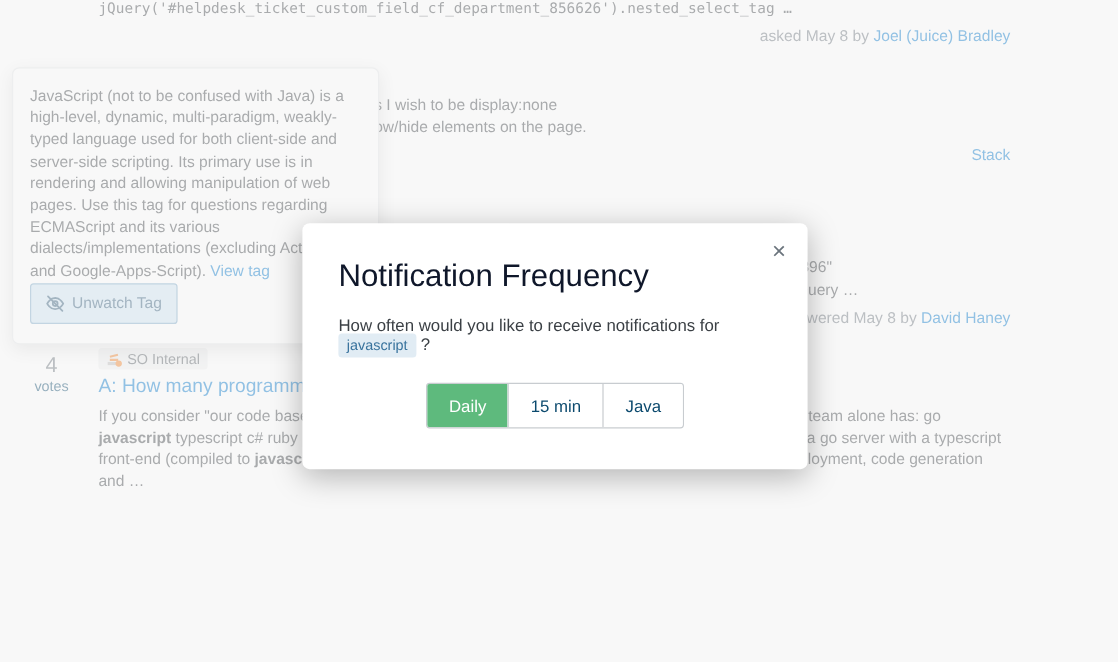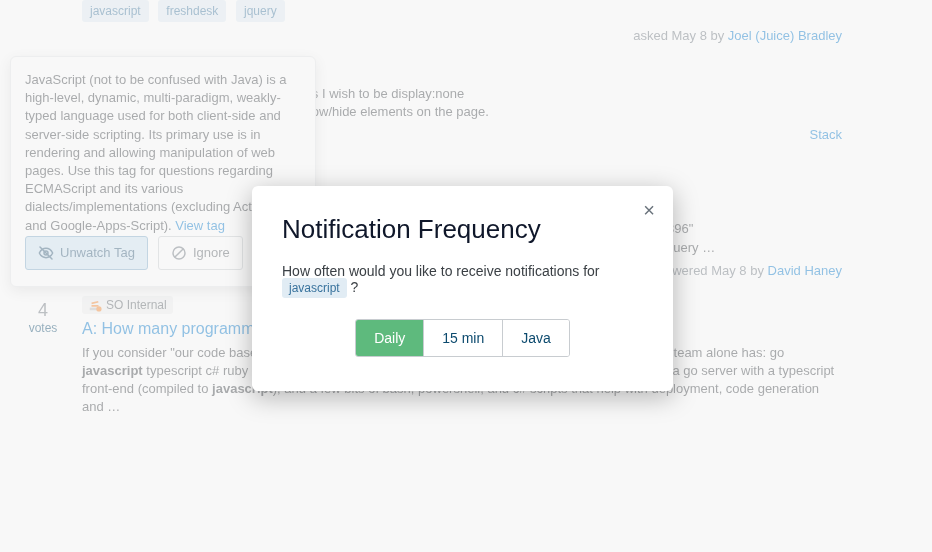--- a/index.html
+++ b/index.html
@@ -196,25 +196,21 @@
   .seg button.active {
     background: #5eba7d;
     color: #fff;
   }
 </style>
 </head>
 <body>
 
 <div class="page">
   <div class="content-col">
-    <div class="tags">
-      <span class="tag">javascript</span>
-      <span class="tag">freshdesk</span>
-      <span class="tag">jquery</span>
-    </div>
+    <div class="snippet">jQuery('#helpdesk_ticket_custom_field_cf_department_856626').nested_select_tag …</div>
     <div class="meta-line">
       <span>asked May 8 by </span><a class="author">Joel (Juice) Bradley</a>
     </div>
 
     <div class="q-title">using instead of .dno?</div>
     <div class="excerpt">
       <span>ss class should I be applying to elements I wish to be display:none</span><br>
       <span>e toggling this class via </span><b>javascript</b><span> to show/hide elements on the page.</span>
     </div>
     <div class="meta-line" style="margin-bottom:6px;">
@@ -270,29 +266,20 @@
     <button class="btn btn-unwatch">
       <span class="ico">
         <svg viewBox="0 0 24 24" fill="none" stroke="#2c5777" stroke-width="2.2" stroke-linecap="round">
           <path d="M2 12s3.5-7 10-7 10 7 10 7-3.5 7-10 7S2 12 2 12z"></path>
           <circle cx="12" cy="12" r="3"></circle>
           <line x1="3" y1="3" x2="21" y2="21"></line>
         </svg>
       </span>
       <span>Unwatch Tag</span>
     </button>
-    <button class="btn btn-ignore">
-      <span class="ico">
-        <svg viewBox="0 0 24 24" fill="none" stroke="#6a737c" stroke-width="2.2">
-          <circle cx="12" cy="12" r="9"></circle>
-          <line x1="5.5" y1="18.5" x2="18.5" y2="5.5"></line>
-        </svg>
-      </span>
-      <span>Ignore</span>
-    </button>
   </div>
 </div>
 
 <div class="dim"></div>
 
 <div class="modal">
   <button class="modal-close">
     <span>×</span>
   </button>
   <h2 class="modal-title">Notification Frequency</h2>

